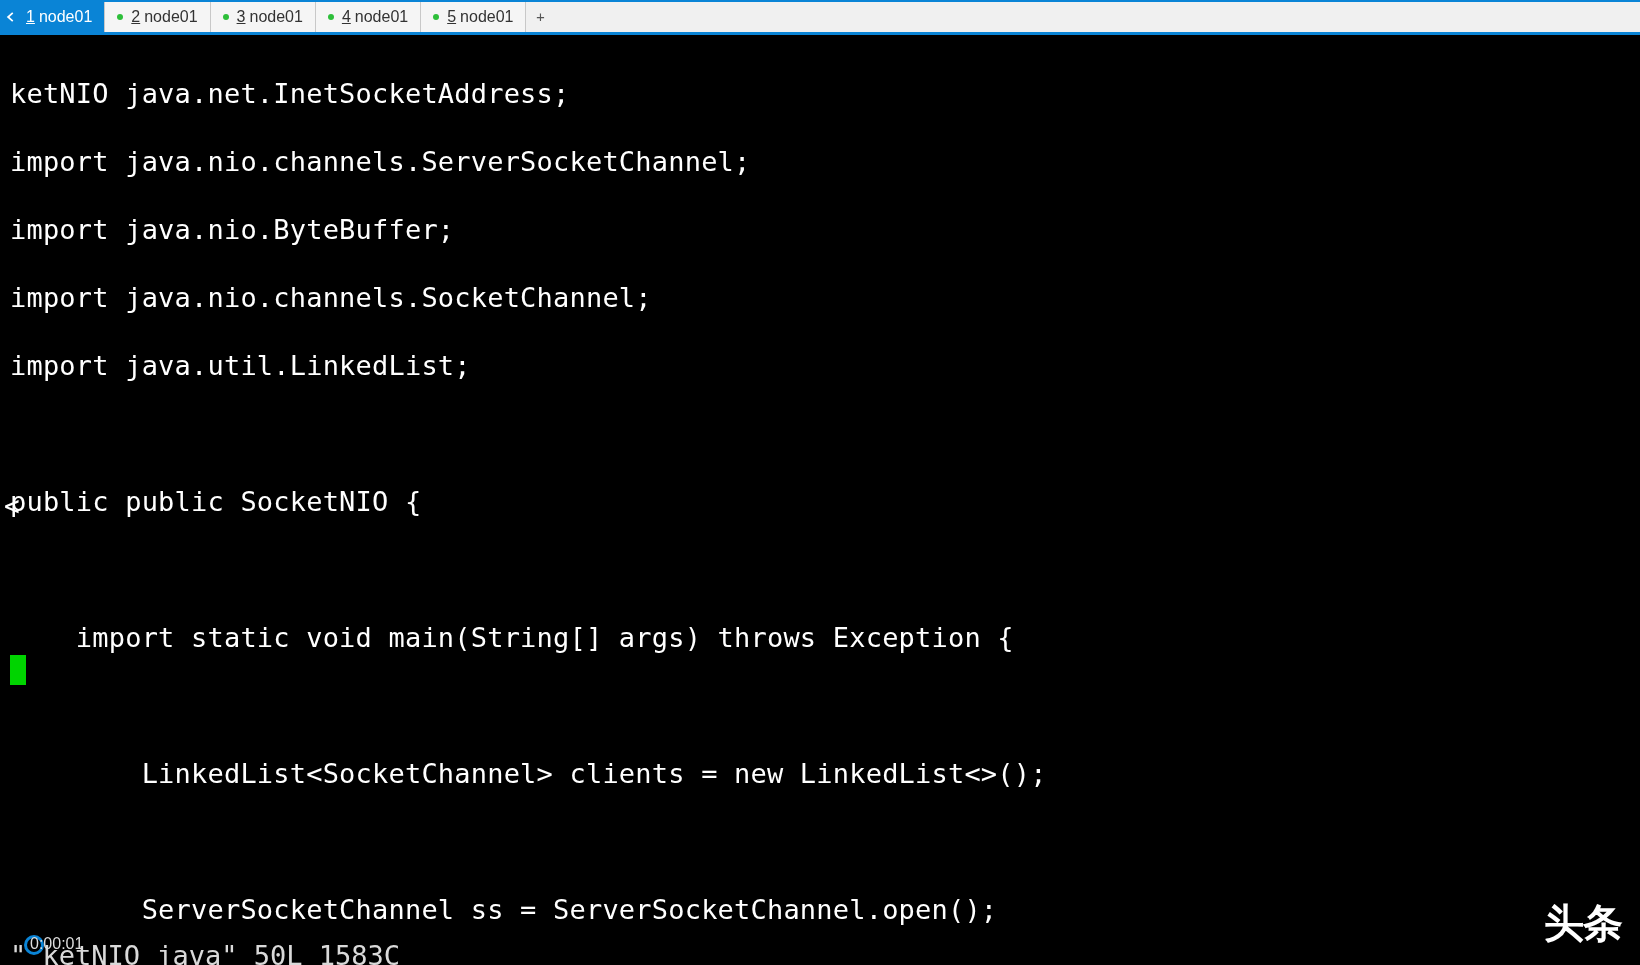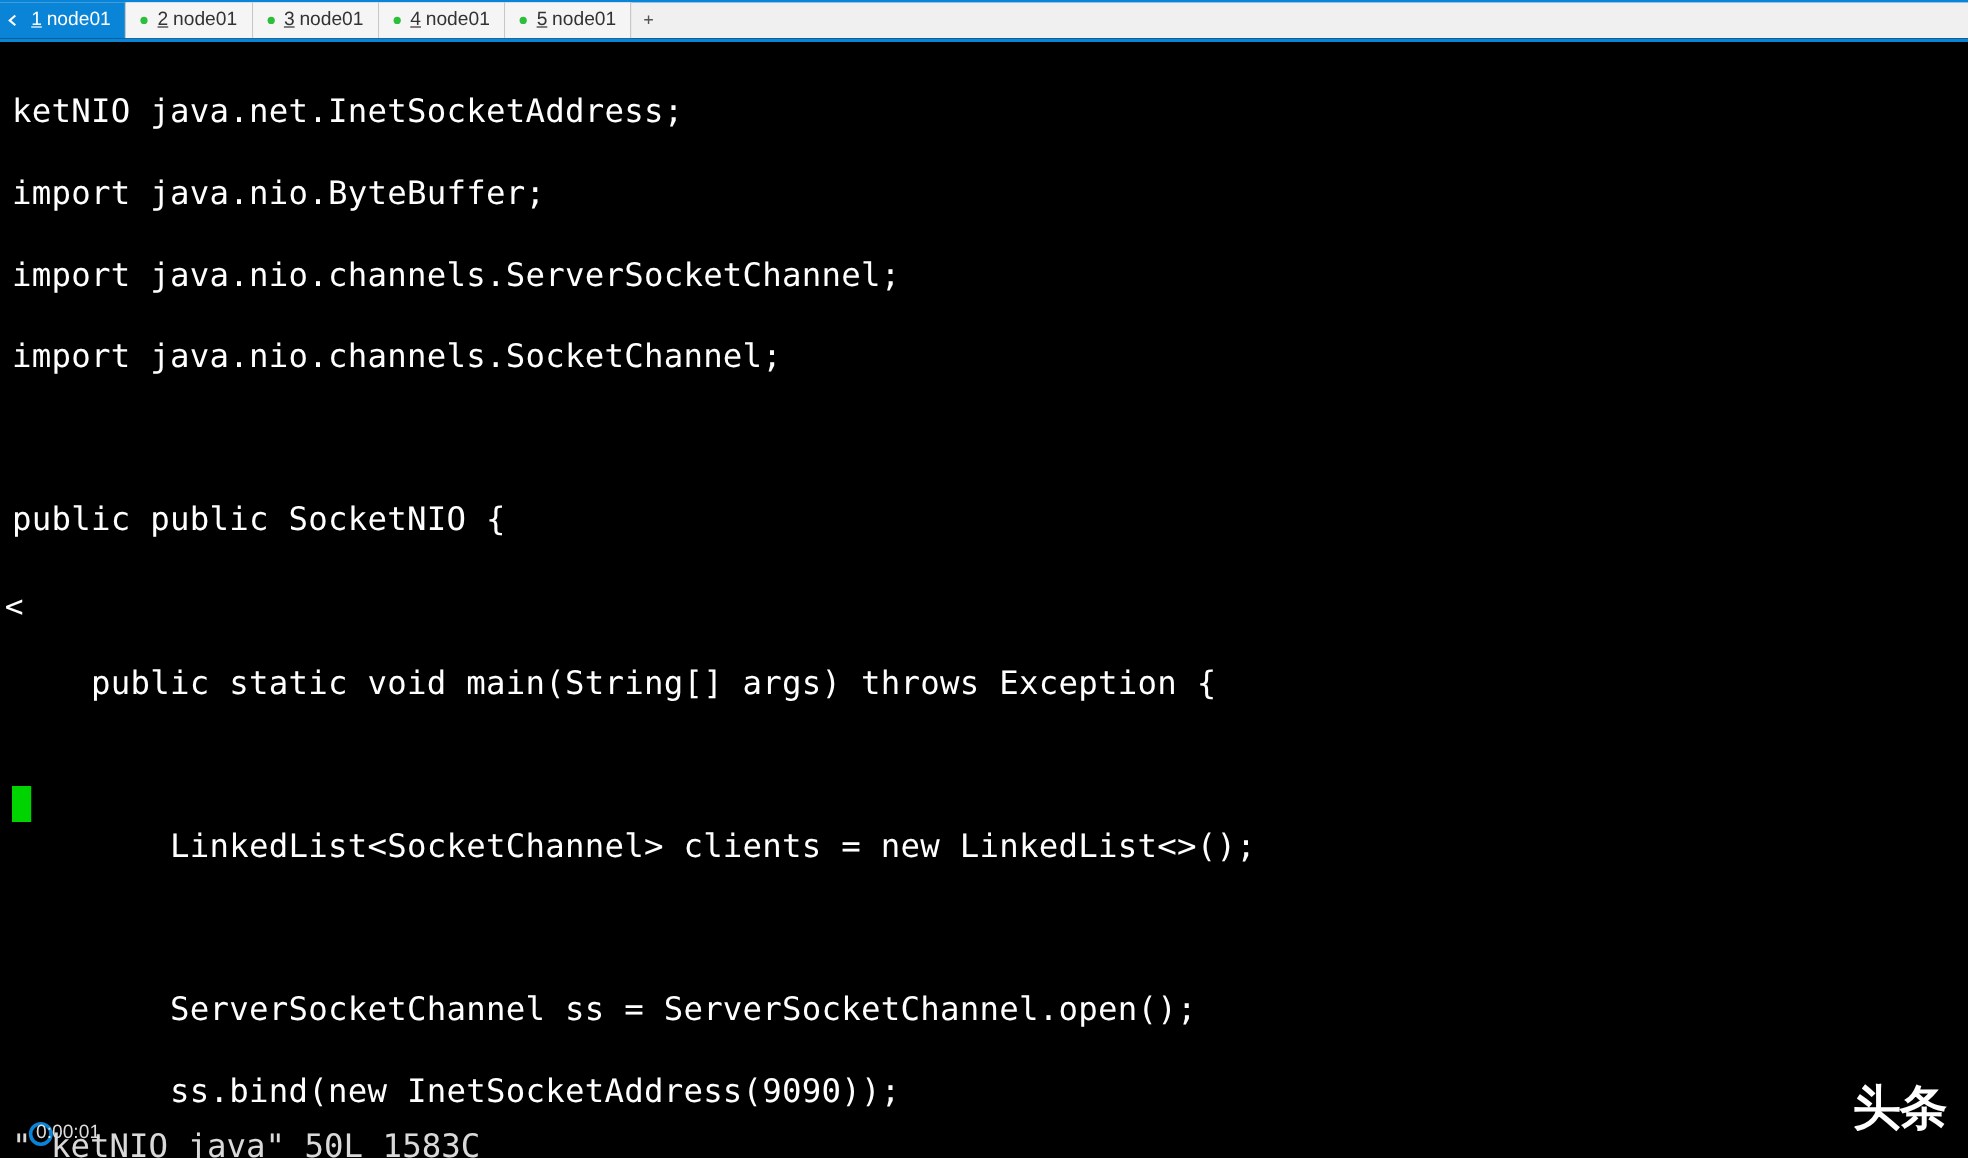--- a/index.html
+++ b/index.html
@@ -182,27 +182,28 @@
   </div>
   <div class="tab-add">+</div>
 </div>
 
 <div class="editor-wrap">
   <div class="left-arrow">&lt;</div>
   <div class="green-mark"></div>
 
   <div class="editor">
 <span class="code-line"><span class="content">ketNIO java.net.InetSocketAddress;</span></span>
+<span class="code-line"><span class="content">import java.nio.channels.ServerSocketChannel;</span></span>
 <span class="code-line"><span class="content">import java.nio.ByteBuffer;</span></span>
-<span class="code-line"><span class="content">import java.nio.channels.ServerSocketChannel;</span></span>
 <span class="code-line"><span class="content">import java.nio.channels.SocketChannel;</span></span>
+<span class="code-line"><span class="content">import java.util.LinkedList;</span></span>
 <span class="code-line"><span class="content"></span></span>
 <span class="code-line"><span class="content">public public SocketNIO {</span></span>
 <span class="code-line"><span class="content"></span></span>
-<span class="code-line"><span class="content">    public static void main(String[] args) throws Exception {</span></span>
+<span class="code-line"><span class="content">    import static void main(String[] args) throws Exception {</span></span>
 <span class="code-line"><span class="content"></span></span>
 <span class="code-line"><span class="content">        LinkedList&lt;SocketChannel&gt; clients = new LinkedList&lt;&gt;();</span></span>
 <span class="code-line"><span class="content"></span></span>
 <span class="code-line"><span class="content">        ServerSocketChannel ss = ServerSocketChannel.open();</span></span>
 <span class="code-line"><span class="content">        ss.bind(new InetSocketAddress(9090));</span></span>
 
 
 
 
 

